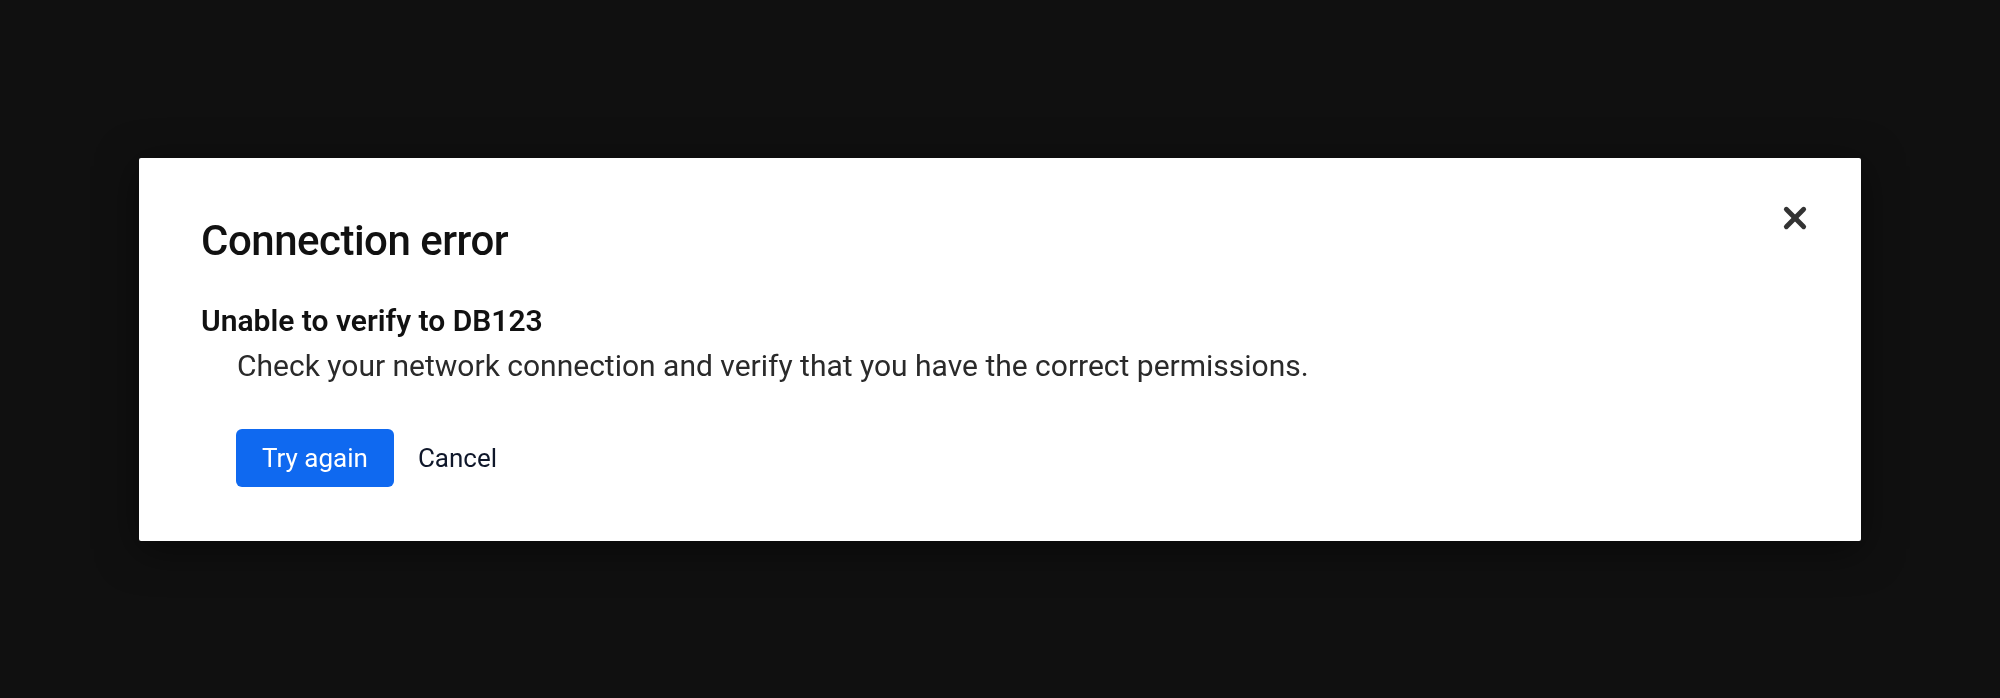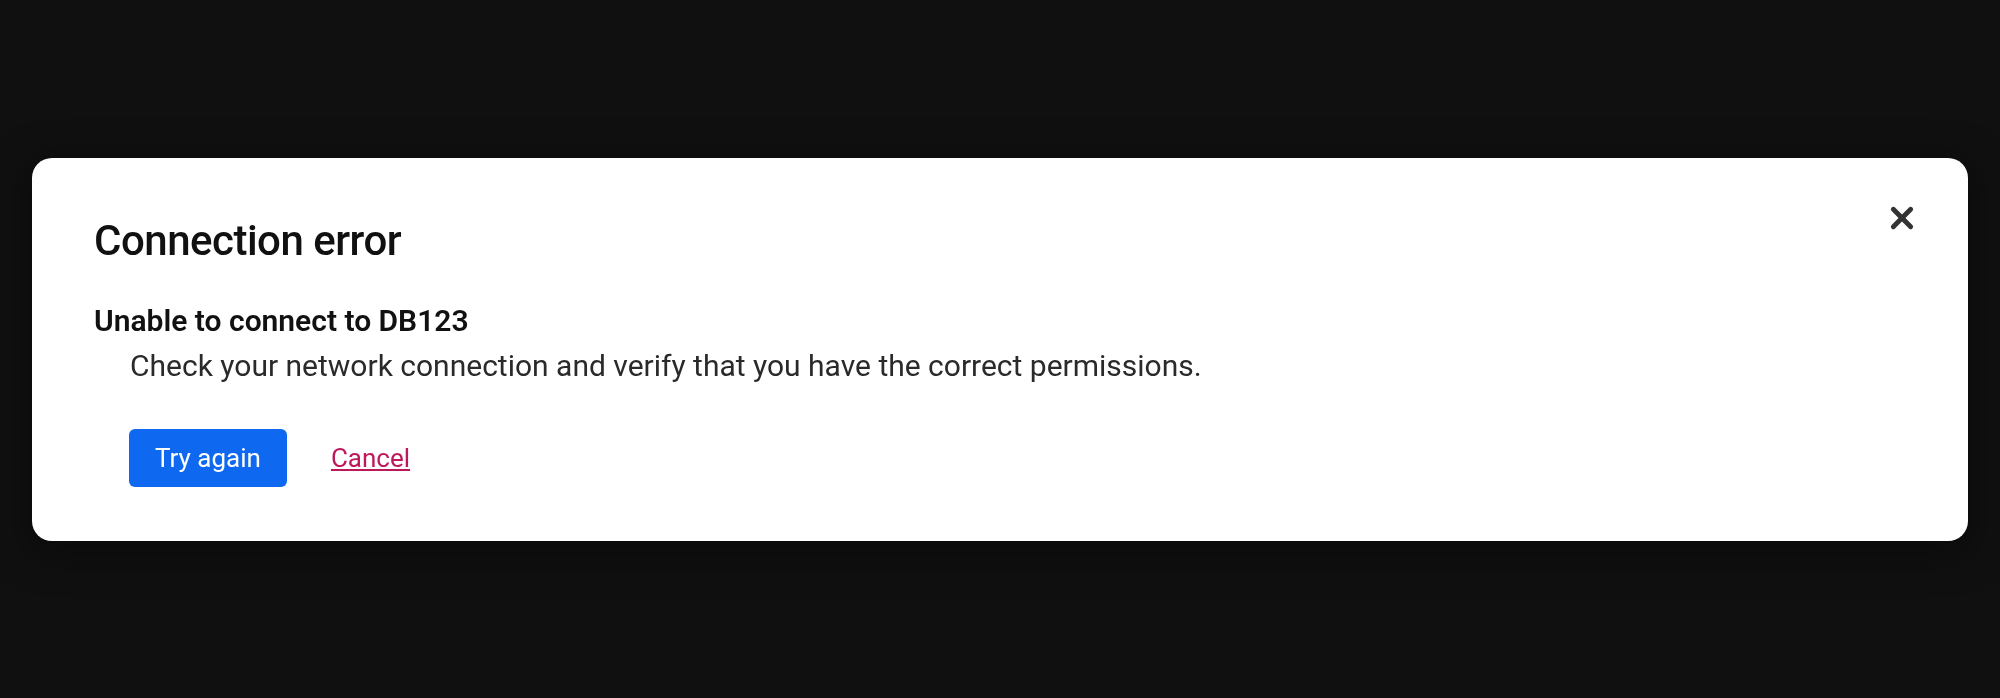--- a/index.html
+++ b/index.html
@@ -11,22 +11,22 @@
       font-family: -apple-system, BlinkMacSystemFont, "Segoe UI", Roboto, Helvetica, Arial, sans-serif;
       background: #101010;
       width: 2000px;
       height: 698px;
       display: flex;
       align-items: center;
       justify-content: center;
     }
     .dialog {
       background: #ffffff;
-      border-radius: 20px;
-      width: 1936px;
+      border-radius: 2px;
+      width: 1722px;
       padding: 58px 60px 54px 62px;
       position: relative;
       box-shadow: 0 8px 40px rgba(0,0,0,0.5);
     }
     .dialog-title {
       font-size: 42px;
       font-weight: 500;
       color: #111111;
       margin-bottom: 38px;
       letter-spacing: -0.5px;
@@ -40,44 +40,43 @@
     .dialog-description {
       font-size: 30px;
       font-weight: 400;
       color: #2a2a2a;
       margin-bottom: 46px;
       margin-left: 36px;
     }
     .dialog-actions {
       display: flex;
       align-items: flex-start;
-      gap: 40px;
+      gap: 20px;
       padding-left: 35px;
     }
     .btn-primary {
       background: #0F69F0;
       color: #ffffff;
       border: none;
       border-radius: 6px;
       padding: 14px 26px;
       font-size: 26px;
       font-weight: 400;
       cursor: pointer;
       font-family: inherit;
     }
     .btn-secondary {
       background: transparent;
-      color: #be185d;
+      color: #0f172a;
       border: none;
       font-size: 26px;
       font-weight: 400;
       cursor: pointer;
       font-family: inherit;
       padding: 14px 4px;
-      text-decoration: underline;
     }
     .close-button {
       position: absolute;
       top: 46px;
       right: 50px;
       width: 32px;
       height: 32px;
       background: transparent;
       border: none;
       cursor: pointer;
@@ -97,19 +96,19 @@
 <div class="dialog">
   <button class="close-button">
     <span>
       <svg viewBox="0 0 24 24" fill="none" stroke="#333333" stroke-width="4.5" stroke-linecap="round">
         <line x1="4" y1="4" x2="20" y2="20"></line>
         <line x1="20" y1="4" x2="4" y2="20"></line>
       </svg>
     </span>
   </button>
   <h1 class="dialog-title">Connection error</h1>
-  <h2 class="dialog-subtitle">Unable to connect to DB123</h2>
+  <h2 class="dialog-subtitle">Unable to verify to DB123</h2>
   <p class="dialog-description">Check your network connection and verify that you have the correct permissions.</p>
   <div class="dialog-actions">
     <button class="btn-primary">Try again</button>
     <button class="btn-secondary">Cancel</button>
   </div>
 </div>
 
 </body></html>

